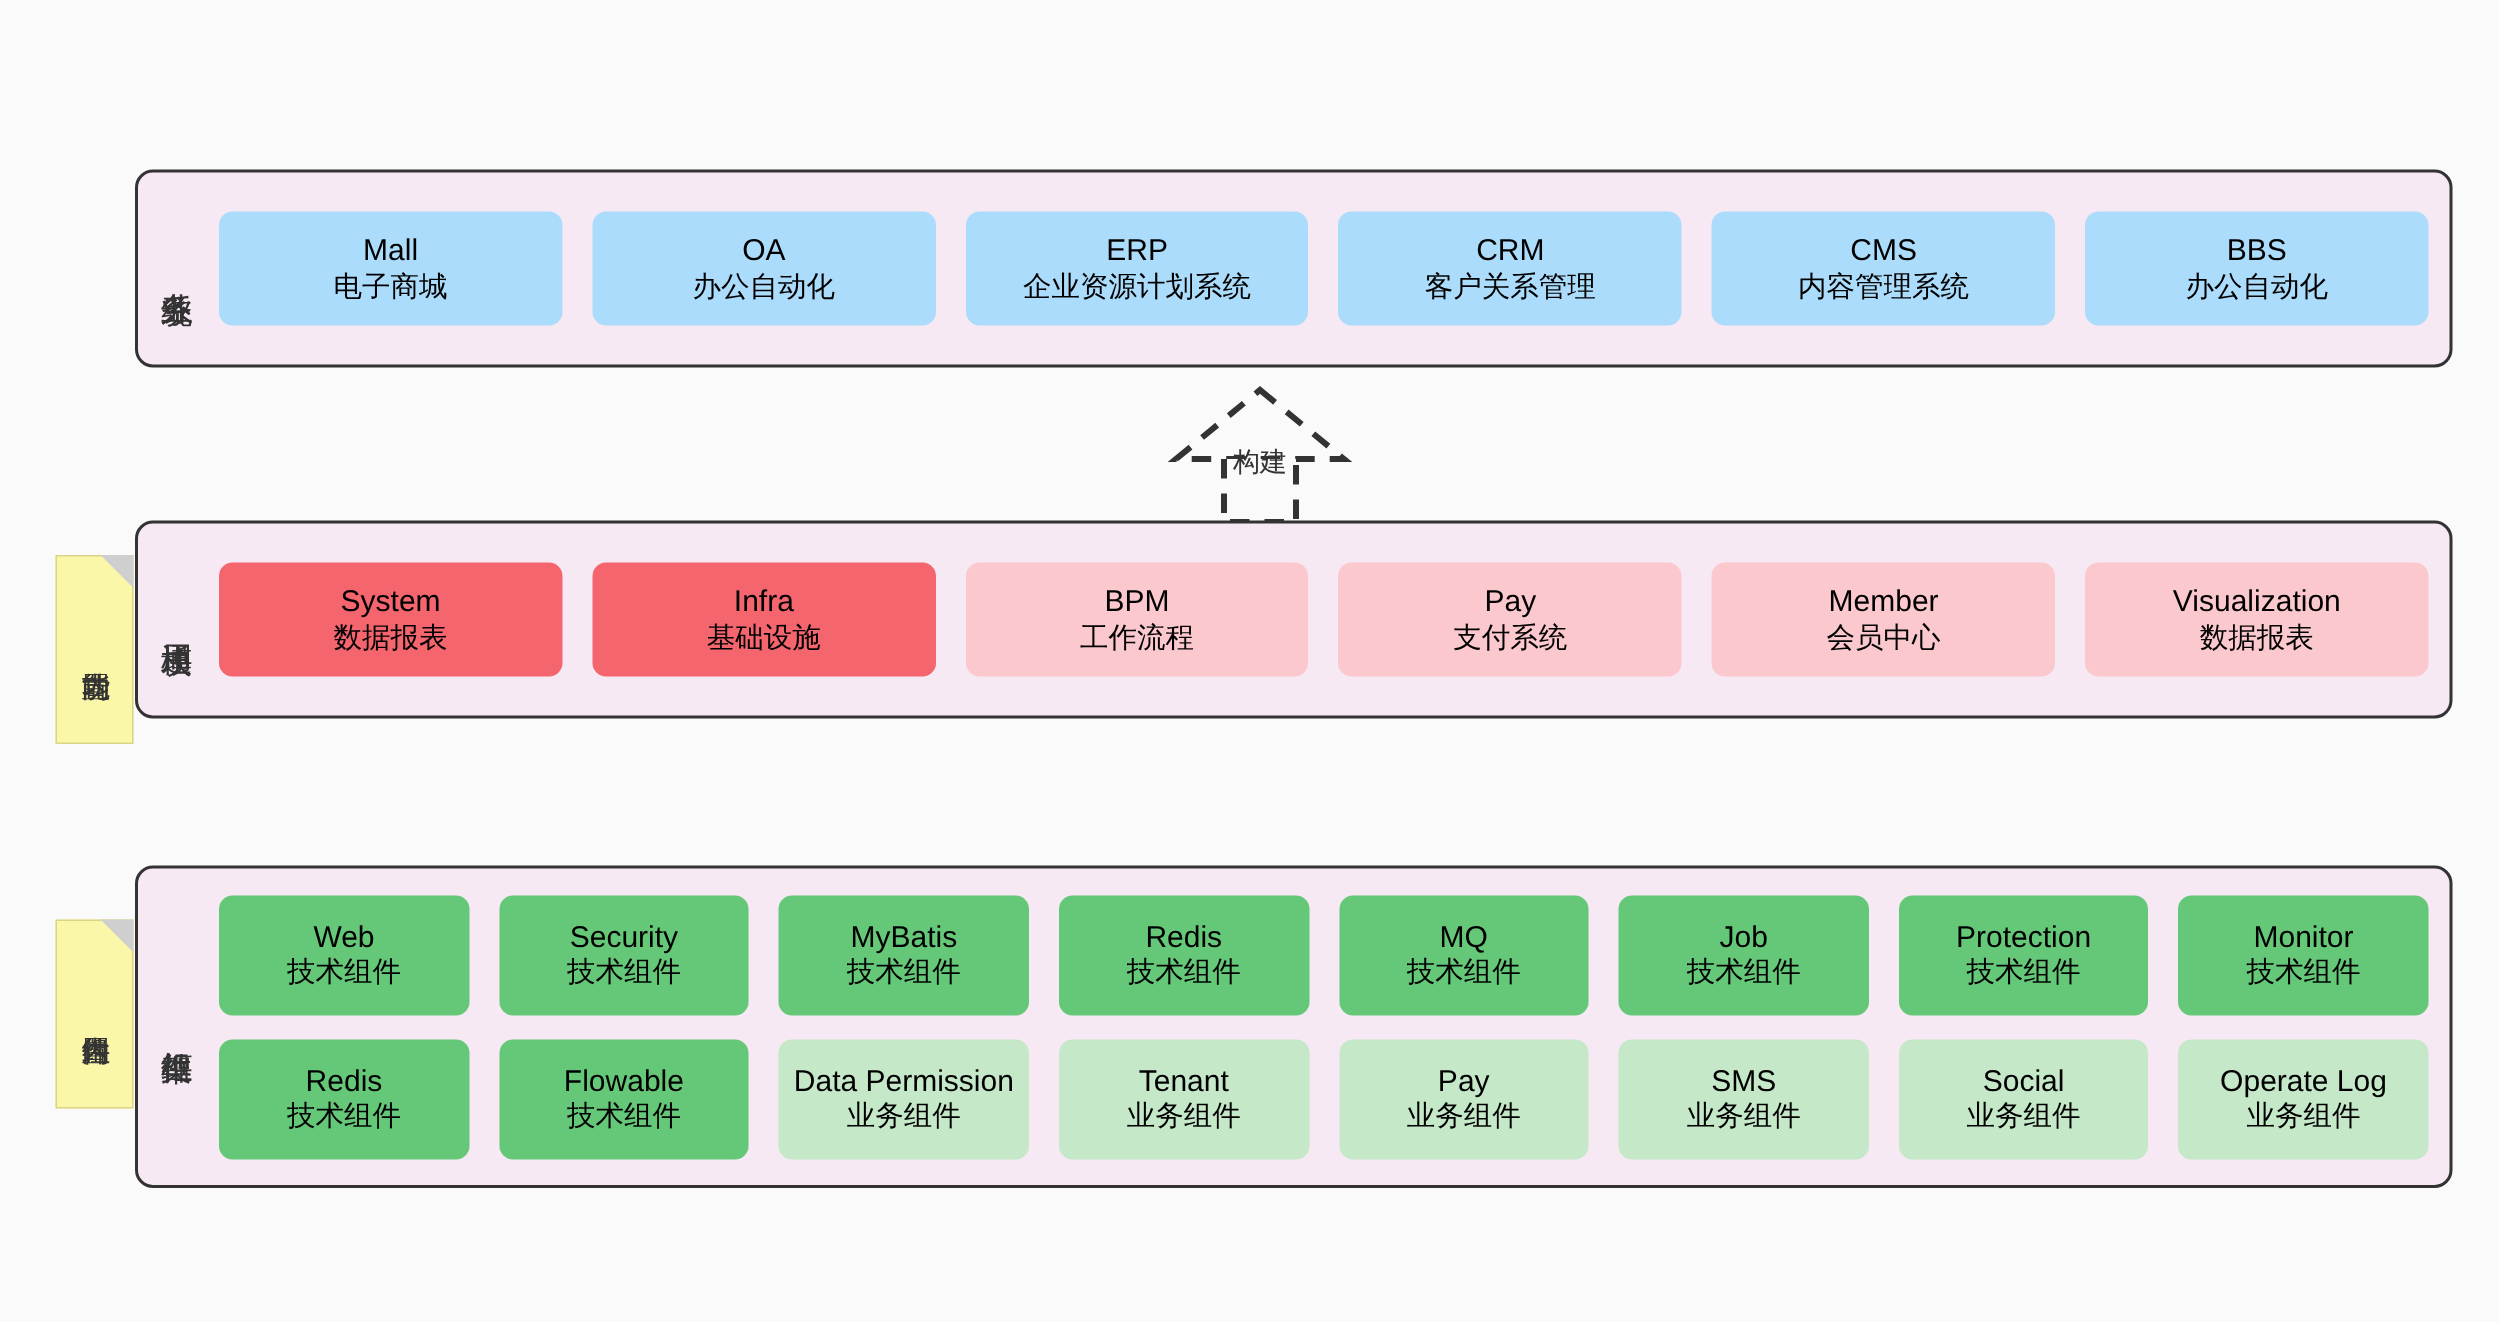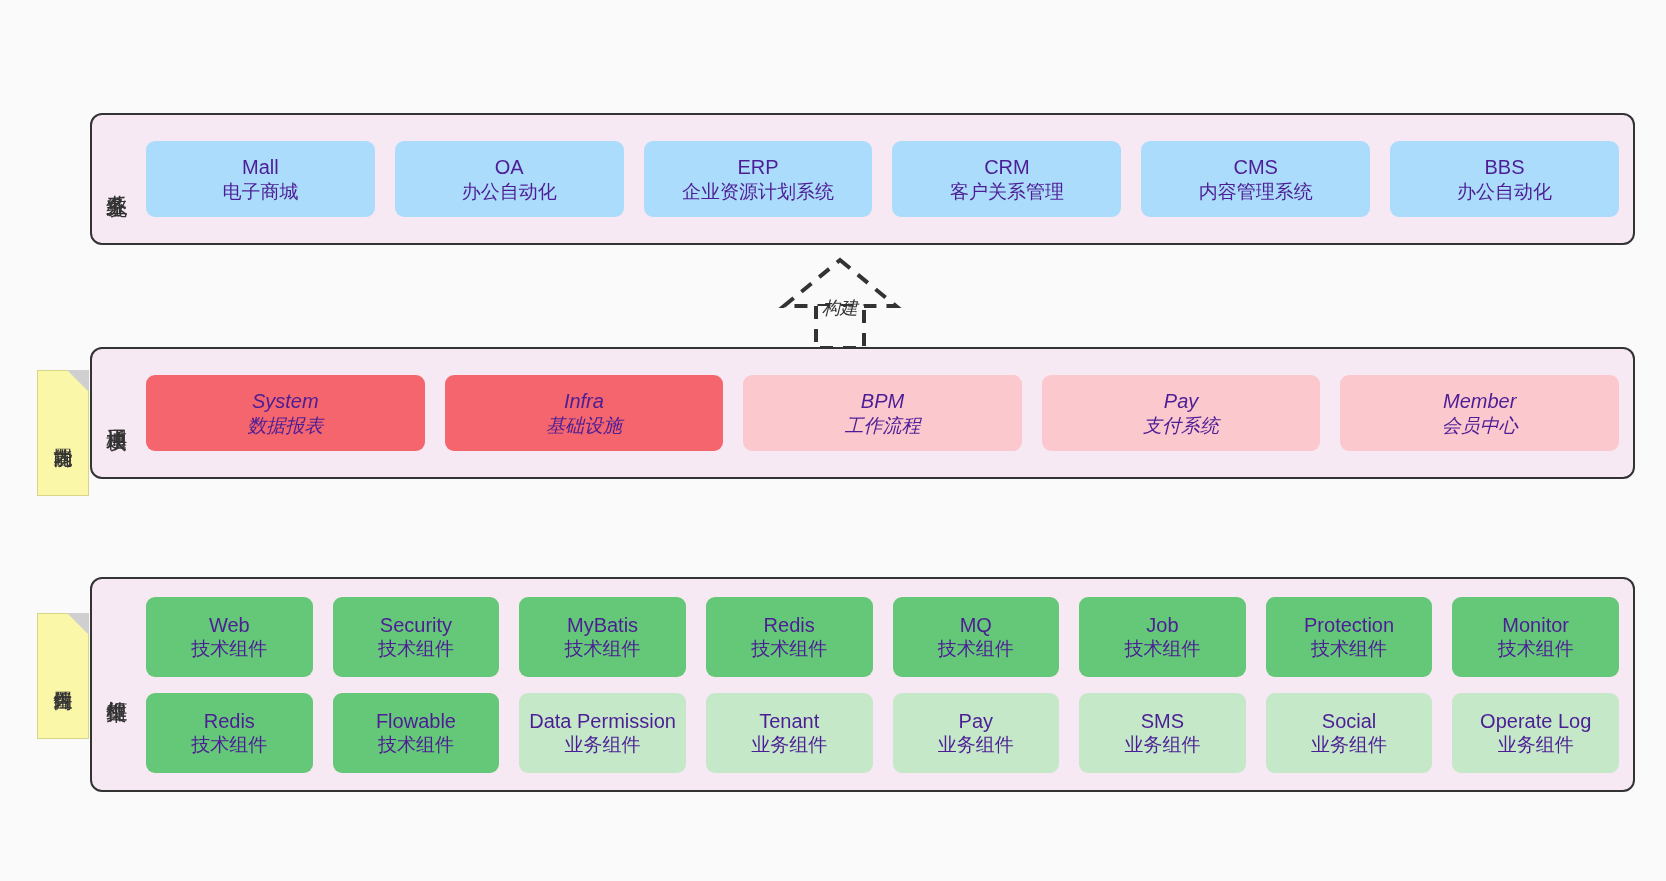--- a/index.html
+++ b/index.html
@@ -65,39 +65,39 @@
 
   .cell {
     flex: 1 1 0;
     box-sizing: border-box;
     border-radius: 9px;
     display: flex;
     flex-direction: column;
     align-items: center;
     justify-content: center;
     line-height: 1.22;
-    color: #4c1d95;
+    color: #000000;
     padding: 4px 6px;
   }
   .cell .l1 { font-size: 20px; }
   .cell .l2 { font-size: 19px; }
 
   
   .c-blue      { background: #ACDCFB; }
   .c-red       { background: #F4656E; }
   .c-pink      { background: #FBC8CE; }
   .c-green     { background: #64C878; }
   .c-lightgreen{ background: #C4E8C8; }
 
   
   #band-business { left: 90px;  top: 113px; width: 1545px; height: 132px; }
   #band-business .cell { height: 76px; }
 
   #band-modules  { left: 90px;  top: 347px; width: 1545px; height: 132px; }
-  #band-modules .cell { height: 76px; font-style: italic; }
+  #band-modules .cell { height: 76px; }
 
   #band-framework{ left: 90px;  top: 577px; width: 1545px; height: 215px; }
   #band-framework .cell { height: 80px; }
 
   
   .note {
     position: absolute;
     box-sizing: border-box;
     background: #FBF7A8;
     border: 1px solid #D9D487;
@@ -123,21 +123,20 @@
     border-top: 22px solid #CFCFCF;
   }
   #note-functions  { left: 37px; top: 370px; height: 126px; }
   #note-components { left: 37px; top: 613px; height: 126px; }
 
   
   .arrow {
     position: absolute;
     width: 180px;
     height: 96px;
-    font-style: italic;
   }
   .arrow svg { display: block; }
   .arrow-label {
     position: absolute;
     left: 0;
     right: 0;
     top: 40px;
     text-align: center;
     font-size: 18px;
     color: #333333;
@@ -212,20 +211,24 @@
           <span class="l2">工作流程</span>
         </div>
         <div class="cell c-pink">
           <span class="l1">Pay</span>
           <span class="l2">支付系统</span>
         </div>
         <div class="cell c-pink">
           <span class="l1">Member</span>
           <span class="l2">会员中心</span>
         </div>
+        <div class="cell c-pink">
+          <span class="l1">Visualization</span>
+          <span class="l2">数据报表</span>
+        </div>
       </div>
     </div>
   </div>
 
 
   <div class="note" id="note-components">
     <span>内置组件</span>
   </div>
 
   <div class="band" id="band-framework">

